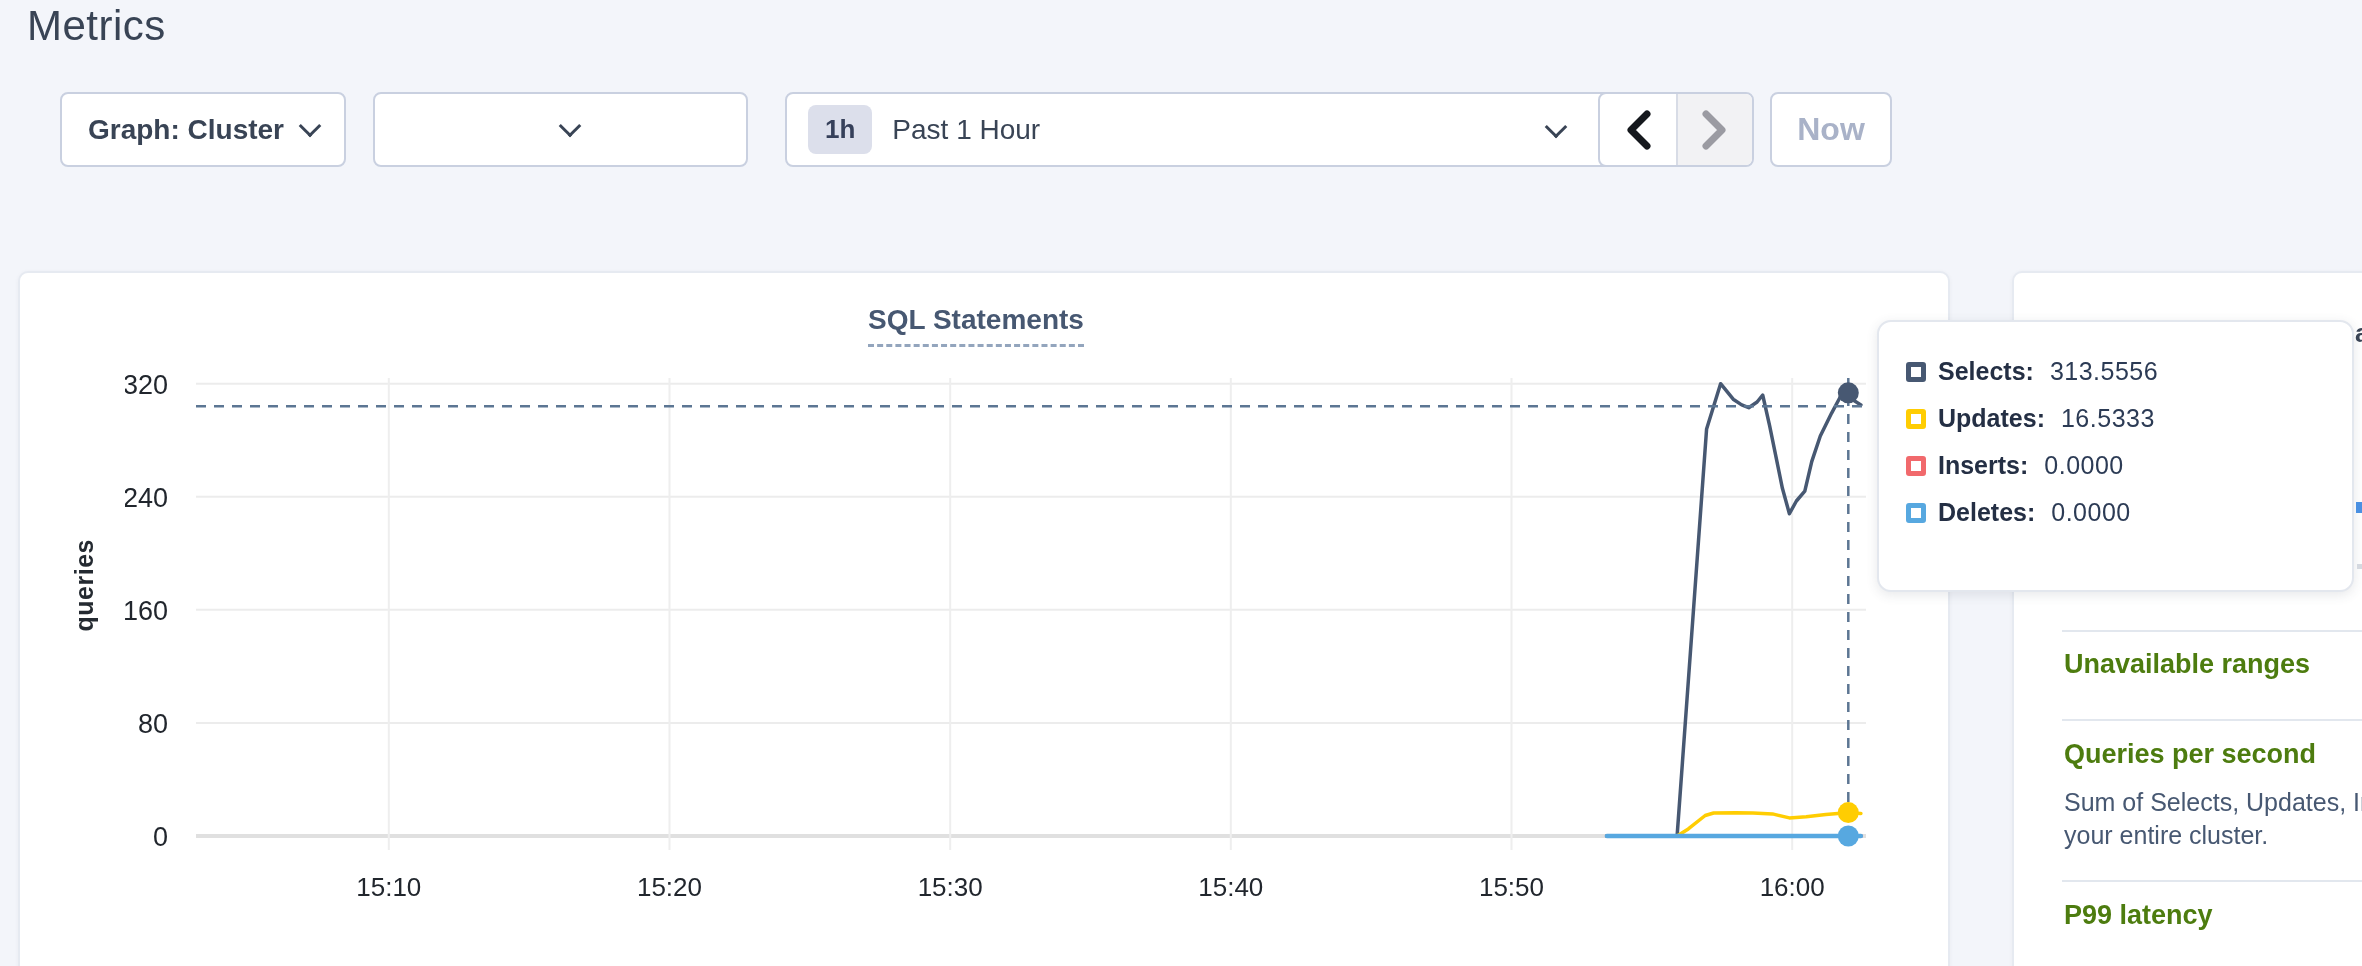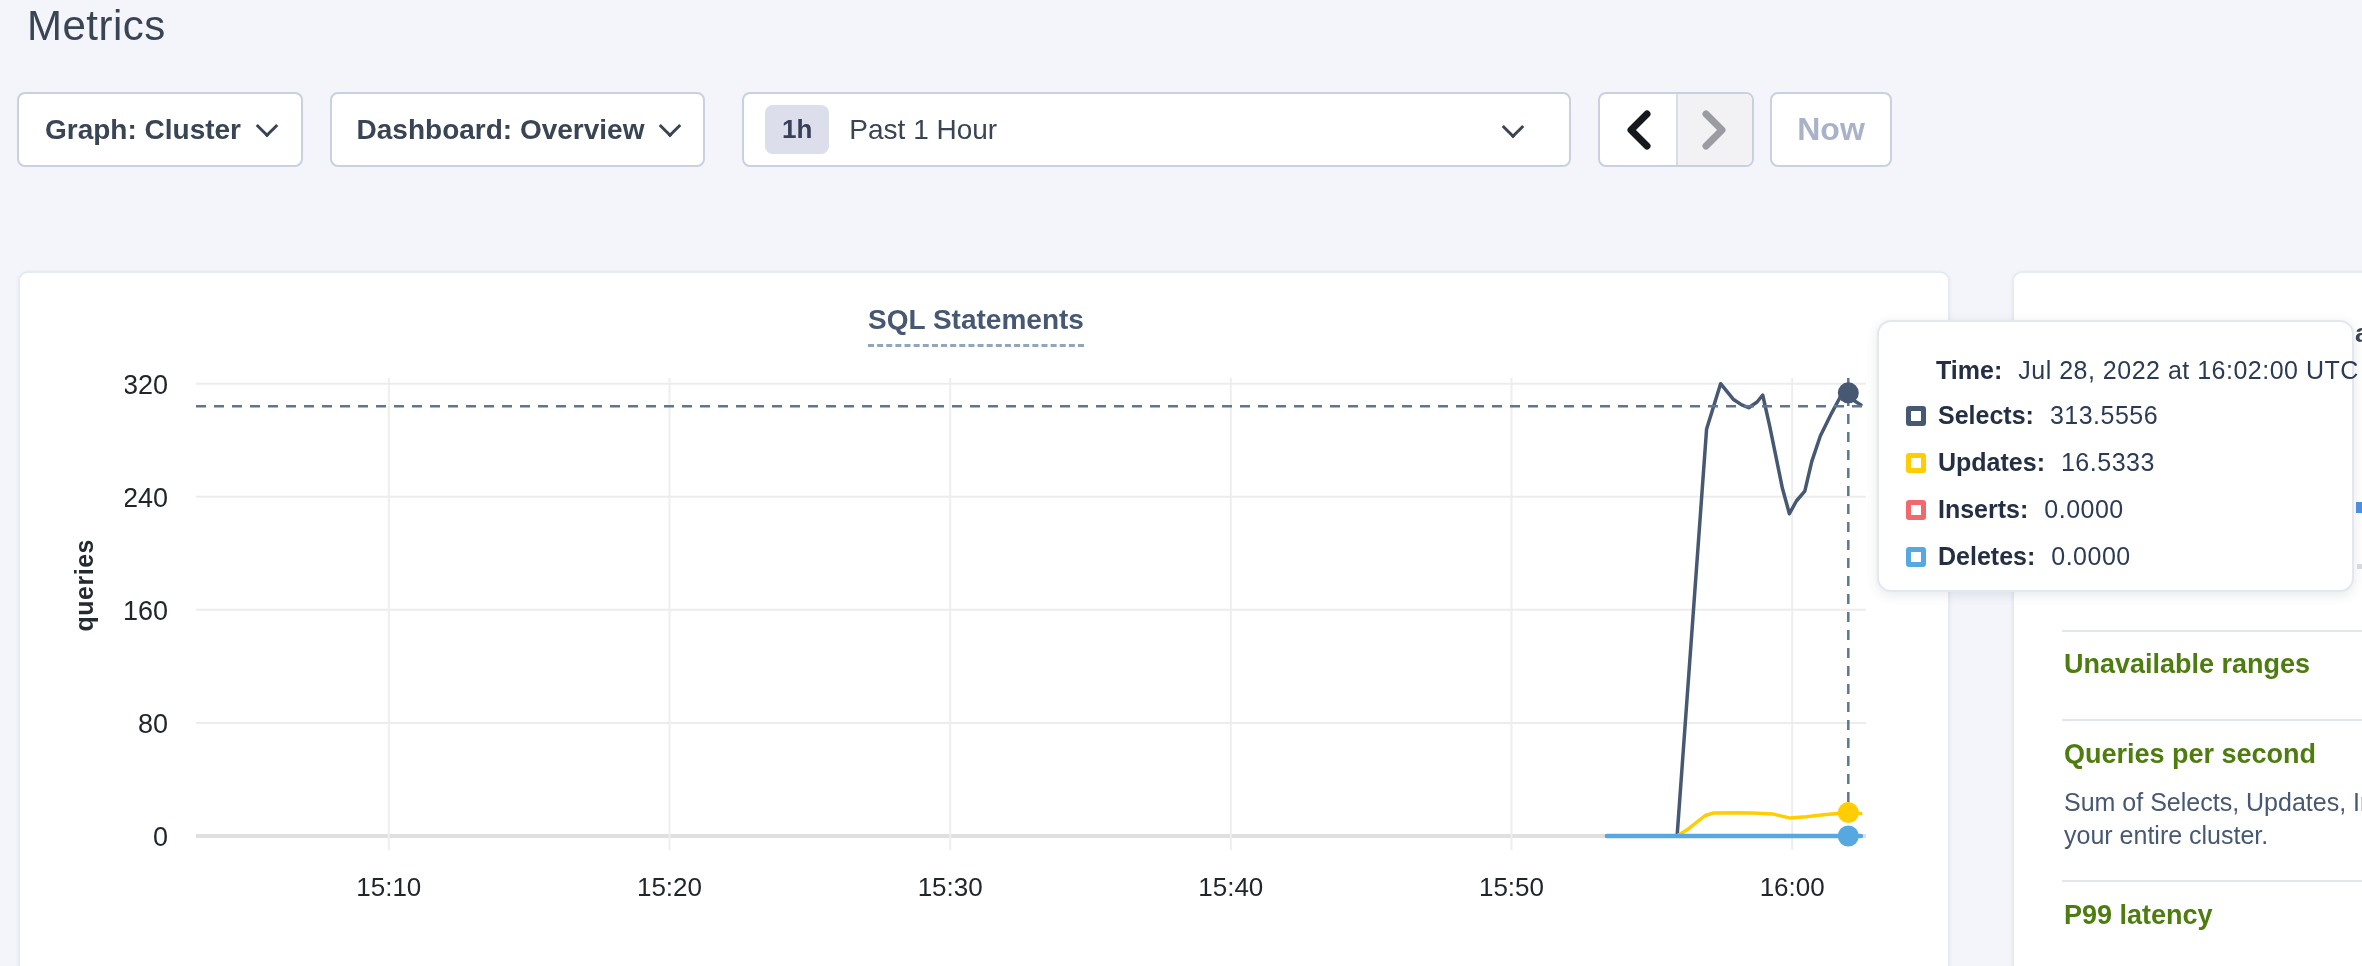--- a/index.html
+++ b/index.html
@@ -20,20 +20,21 @@
 
   
   .ctrl {
     top:92px; height:75px;
     background:#ffffff;
     border:2px solid #c9d0e0;
     border-radius:8px;
     display:flex; align-items:center; justify-content:center;
     font-size:28px; font-weight:700; color:#394455;
     cursor:pointer;
+    margin-left:43px;
   }
   #graph-dropdown   { left:17px;  width:286px; }
   #dash-dropdown    { left:330px; width:375px; }
   #time-window      { left:742px; width:829px; justify-content:flex-start; padding-left:21px; font-weight:400; }
   .chev-down {
     width:16px; height:16px; margin-left:18px; margin-top:-8px;
     border-right:3px solid #394455; border-bottom:3px solid #394455;
     transform:rotate(45deg);
   }
   #time-badge {
@@ -117,21 +118,20 @@
 <body>
 
 <h1 class="abs" id="page-title">Metrics</h1>
 
 <div class="abs ctrl" id="graph-dropdown">
   <span>Graph: Cluster</span>
   <span class="chev-down"></span>
 </div>
 
 <div class="abs ctrl" id="dash-dropdown">
-  <span>Dashboard: Overview</span>
   <span class="chev-down"></span>
 </div>
 
 <div class="abs ctrl" id="time-window">
   <span id="time-badge">1h</span>
   <span>Past 1 Hour</span>
   <span class="chev-down"></span>
 </div>
 
 <div class="abs" id="range-stepper">
@@ -189,24 +189,20 @@
     <polyline points="1481.9,464.0 1552.1,464.0 1563.3,456.9 1580.2,443.5 1588.6,441.0 1611.0,440.7 1627.9,441.1 1647.5,441.9 1664.4,445.9 1681.2,444.8 1700.9,442.5 1721.9,440.7 1735.9,441.4" fill="none" stroke="#ffcd02" stroke-width="3.5" stroke-linejoin="round" stroke-linecap="round"></polyline>
     <polyline points="1481.9,464.0 1735.9,464.0" fill="none" stroke="#57a8e0" stroke-width="4.5" stroke-linejoin="round" stroke-linecap="round"></polyline>
     <line class="crosshair" x1="71" y1="34.3" x2="1741" y2="34.3"></line>
     <line class="crosshair" x1="1723.3" y1="6" x2="1723.3" y2="464.0"></line>
     <circle cx="1723.3" cy="20.8" r="10.5" fill="#475872"></circle>
     <circle cx="1723.3" cy="440.6" r="10.5" fill="#ffcd02"></circle>
     <circle cx="1723.3" cy="464.0" r="10.5" fill="#57a8e0"></circle>
   </svg>
 
 <div class="abs" id="chart-tooltip">
-  <div class="tt-row time">
-    <span class="tt-label">Time:</span>
-    <span class="tt-value">Jul 28, 2022 at 16:02:00 UTC</span>
-  </div>
   <div id="tt-rows">
       <div class="tt-row">
         <span class="tt-swatch" style="border-color:#475872"></span>
         <span class="tt-label">Selects:</span>
         <span class="tt-value">313.5556</span>
       </div>
       <div class="tt-row">
         <span class="tt-swatch" style="border-color:#ffcd02"></span>
         <span class="tt-label">Updates:</span>
         <span class="tt-value">16.5333</span>

